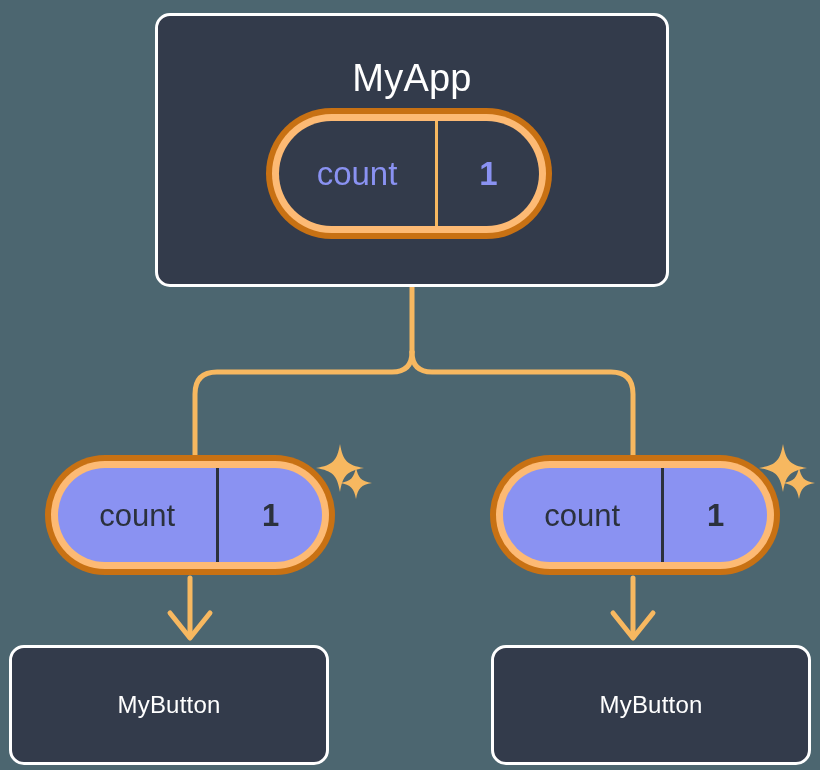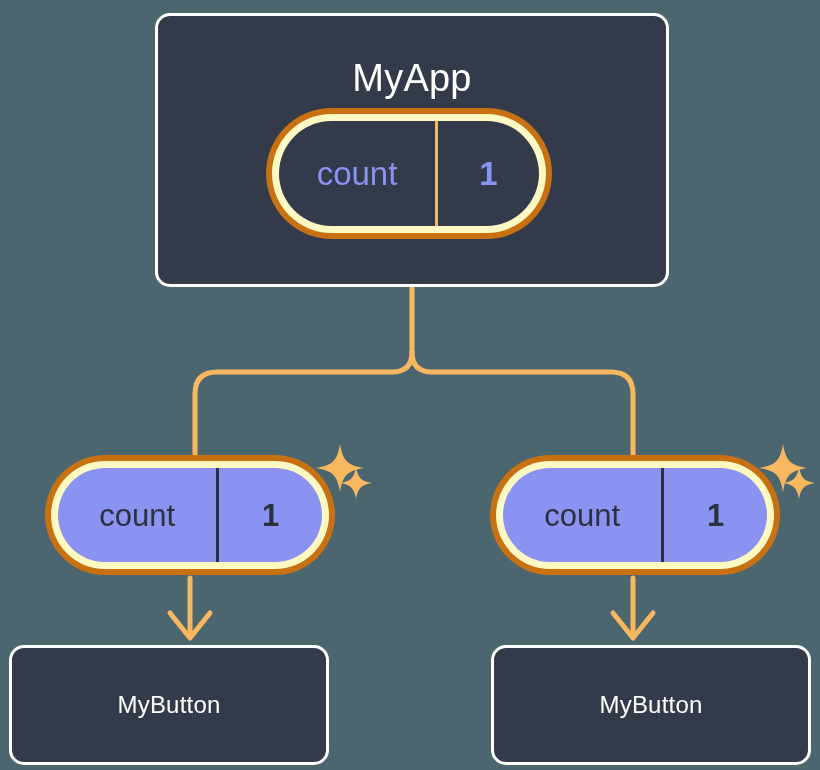--- a/index.html
+++ b/index.html
@@ -85,21 +85,21 @@
   .pill {
     position: absolute;
     box-sizing: border-box;
     background: #c87113;          
     border-radius: 999px;
     padding: 6px;
     display: flex;
   }
   .pill-inner {
     box-sizing: border-box;
-    background: #fef9c3;          
+    background: #fdba74;          
     border-radius: 999px;
     padding: 7px;
     flex: 1;
     display: flex;
   }
   .pill-body {
     box-sizing: border-box;
     border-radius: 999px;
     flex: 1;
     display: flex;

